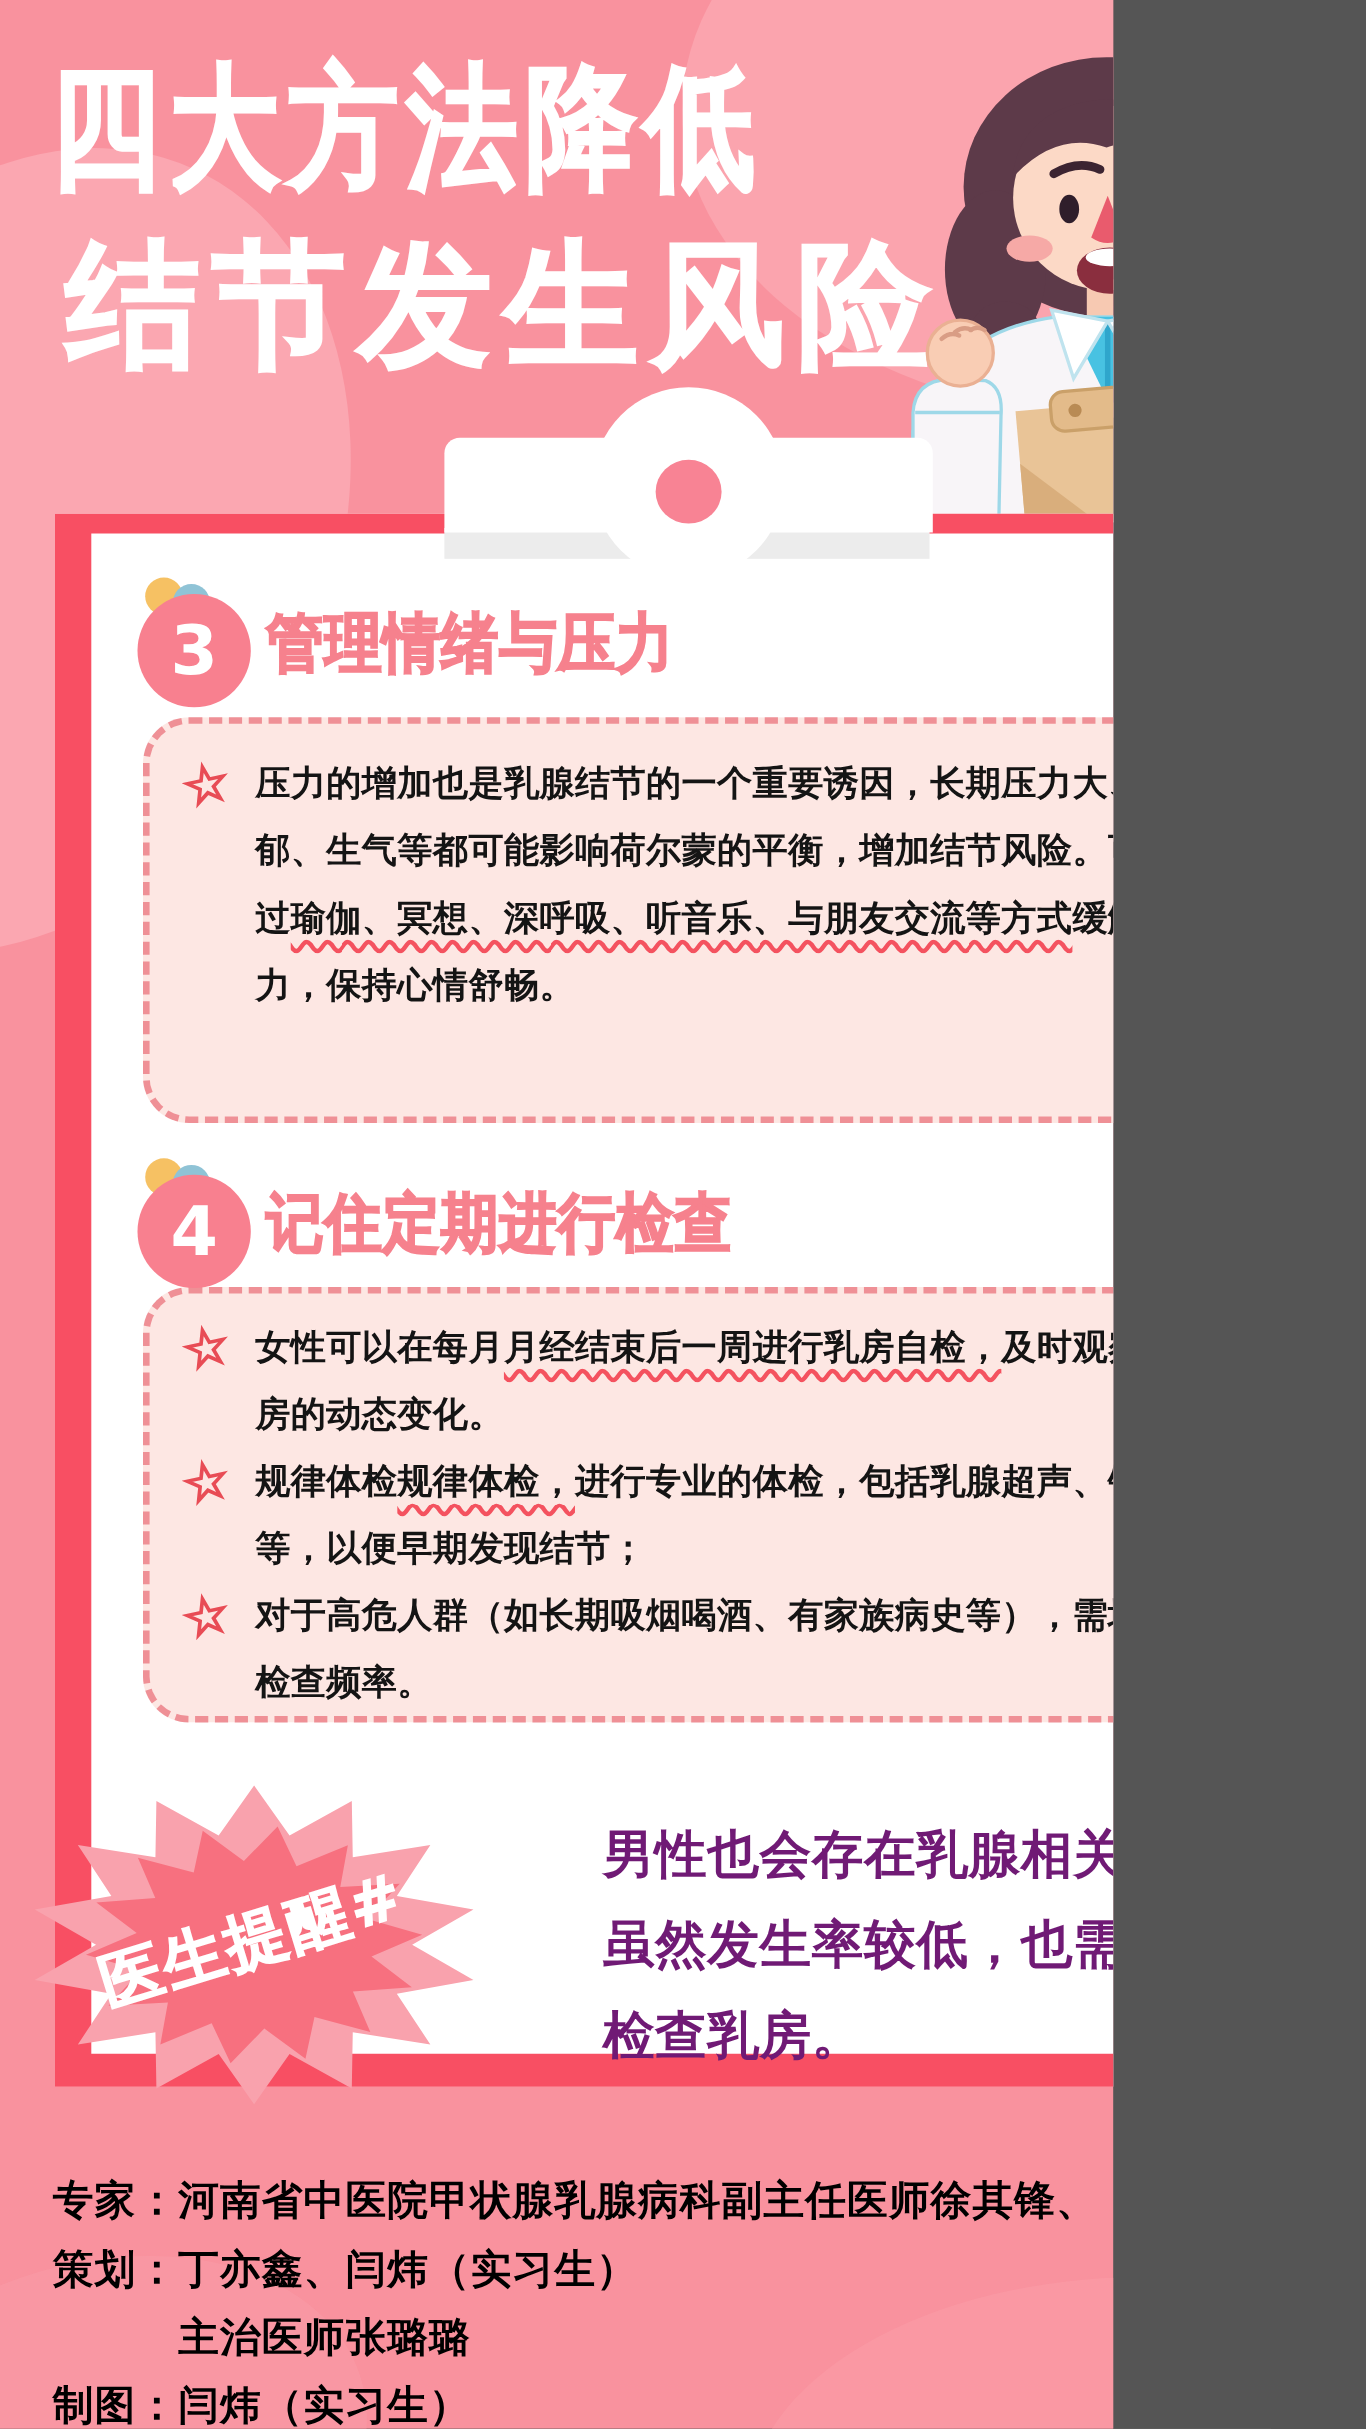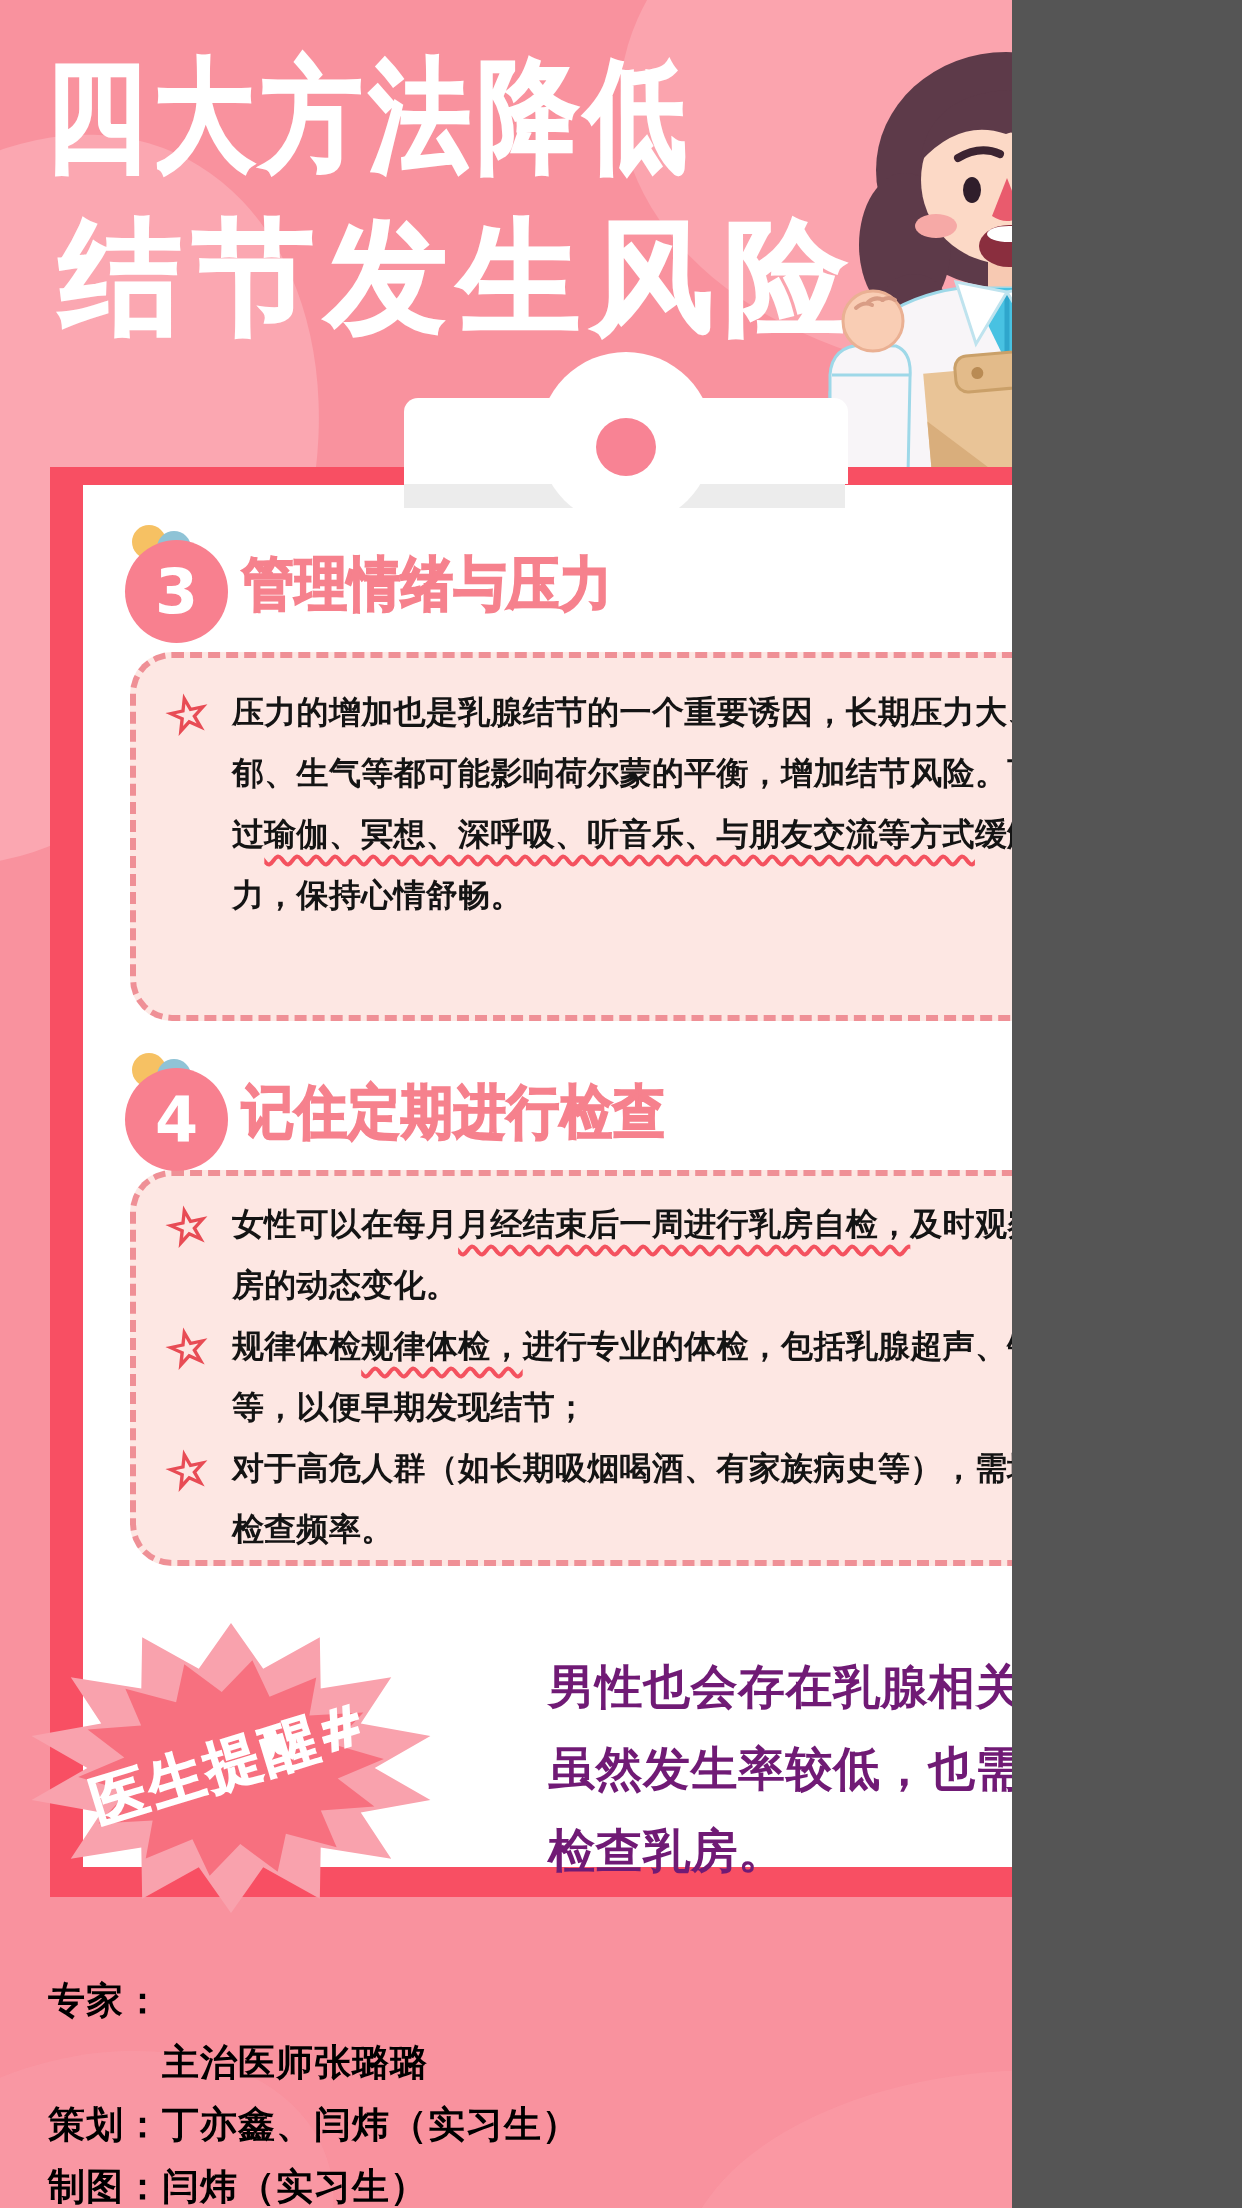--- a/index.html
+++ b/index.html
@@ -225,28 +225,29 @@
       <polygon fill="#f7707f" transform="rotate(8 240 240) translate(60 60) scale(0.75)" points="240,5 277,79 342,28 343,111 424,93 389,168 469,188 405,240 469,292 389,312 424,387 343,369 342,452 277,401 240,475 203,401 138,452 137,369 56,387 91,312 11,292 75,240 11,188 91,168 56,93 137,111 138,28 203,79"></polygon>
     </svg>
     <div class="badge-text">医生提醒#</div>
   </div>
 
   <div class="reminder-text">男性也会存在乳腺相关问题，虽然发生率较低，也需要定期检查乳房。</div>
 
   <div class="footer">
     <div class="f-row">
       <span class="f-label">专家：</span>
+      <span class="f-text">河南省中医院甲状腺乳腺病科副主任医师徐其锋、</span>
+    </div>
+    <div class="f-row">
+      <span class="f-label">策划：</span>
+      <span class="f-text">丁亦鑫、闫炜（实习生）</span>
     </div>
     <div class="f-row">
       <span class="f-label"></span>
       <span class="f-text">主治医师张璐璐</span>
     </div>
     <div class="f-row">
-      <span class="f-label">策划：</span>
-      <span class="f-text">丁亦鑫、闫炜（实习生）</span>
-    </div>
-    <div class="f-row">
       <span class="f-label">制图：</span>
       <span class="f-text">闫炜（实习生）</span>
     </div>
   </div>
 
 </div>
 
 </body></html>

